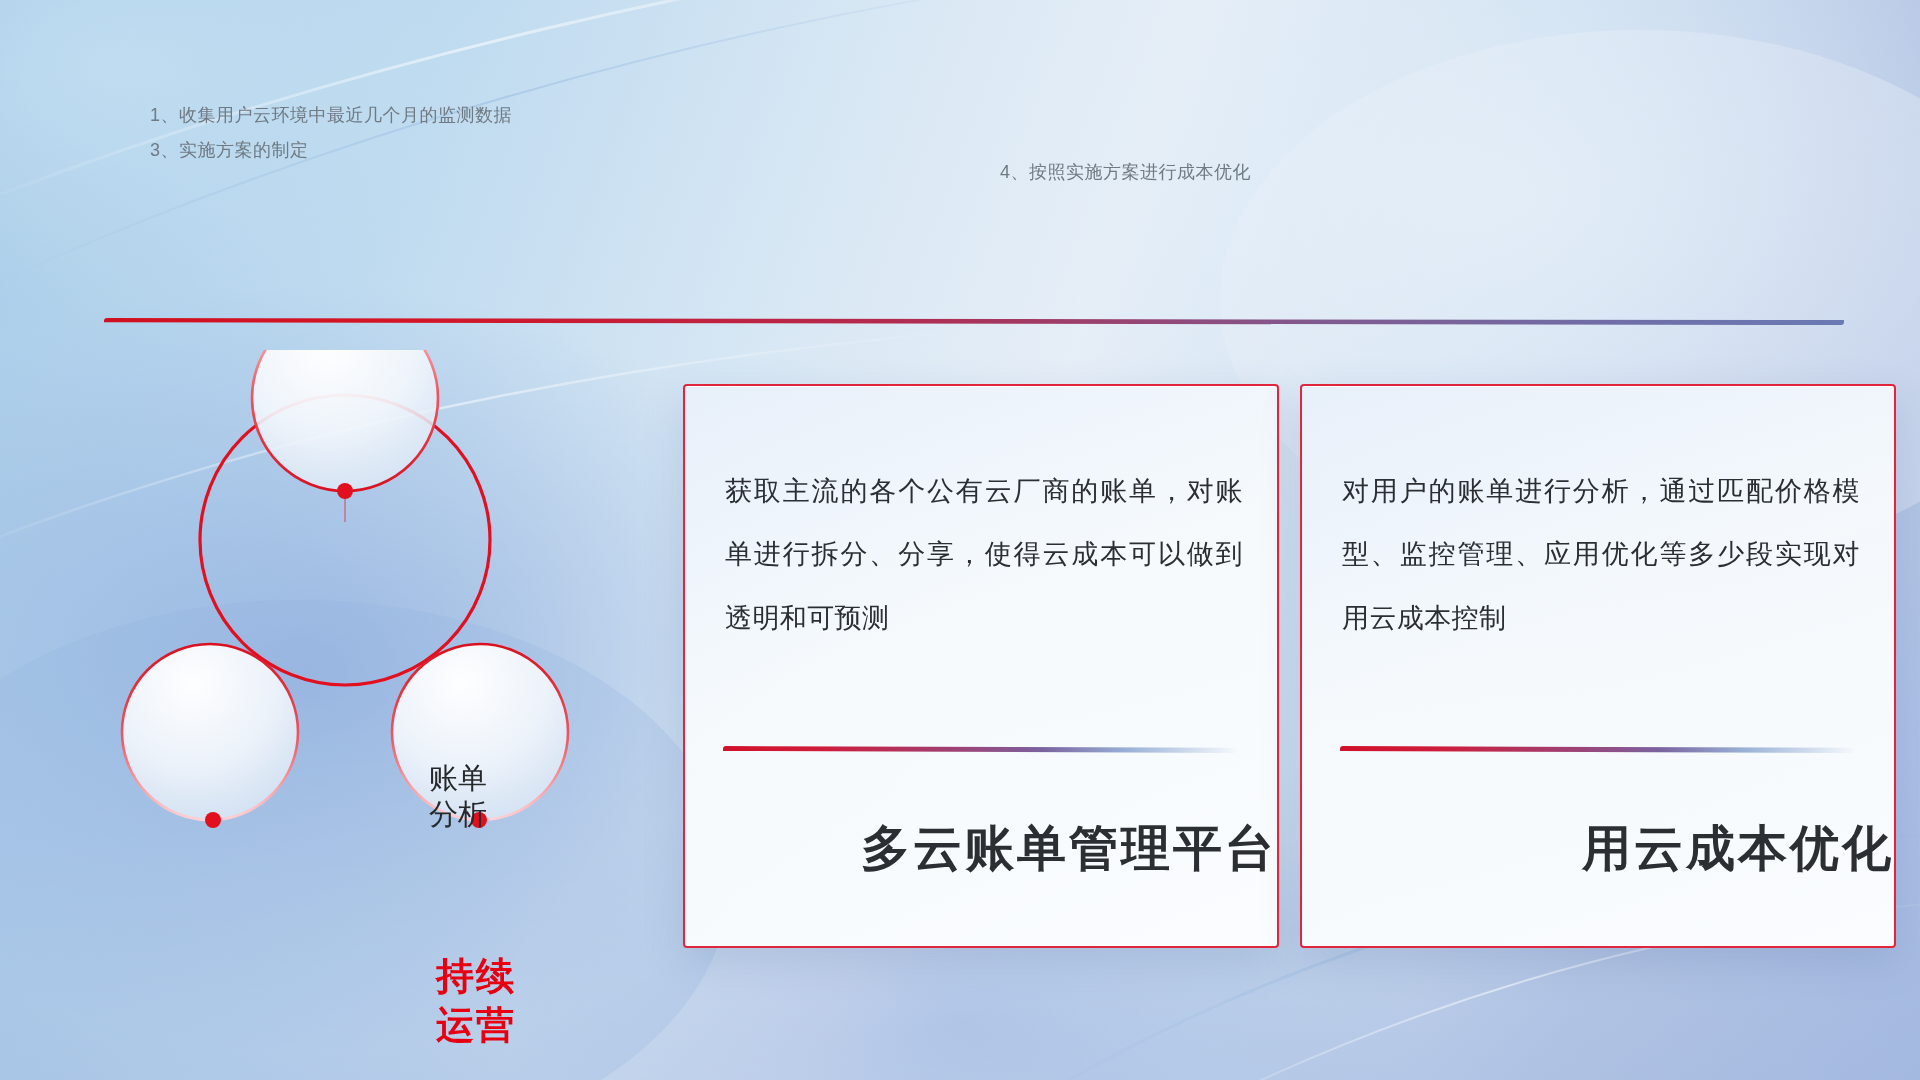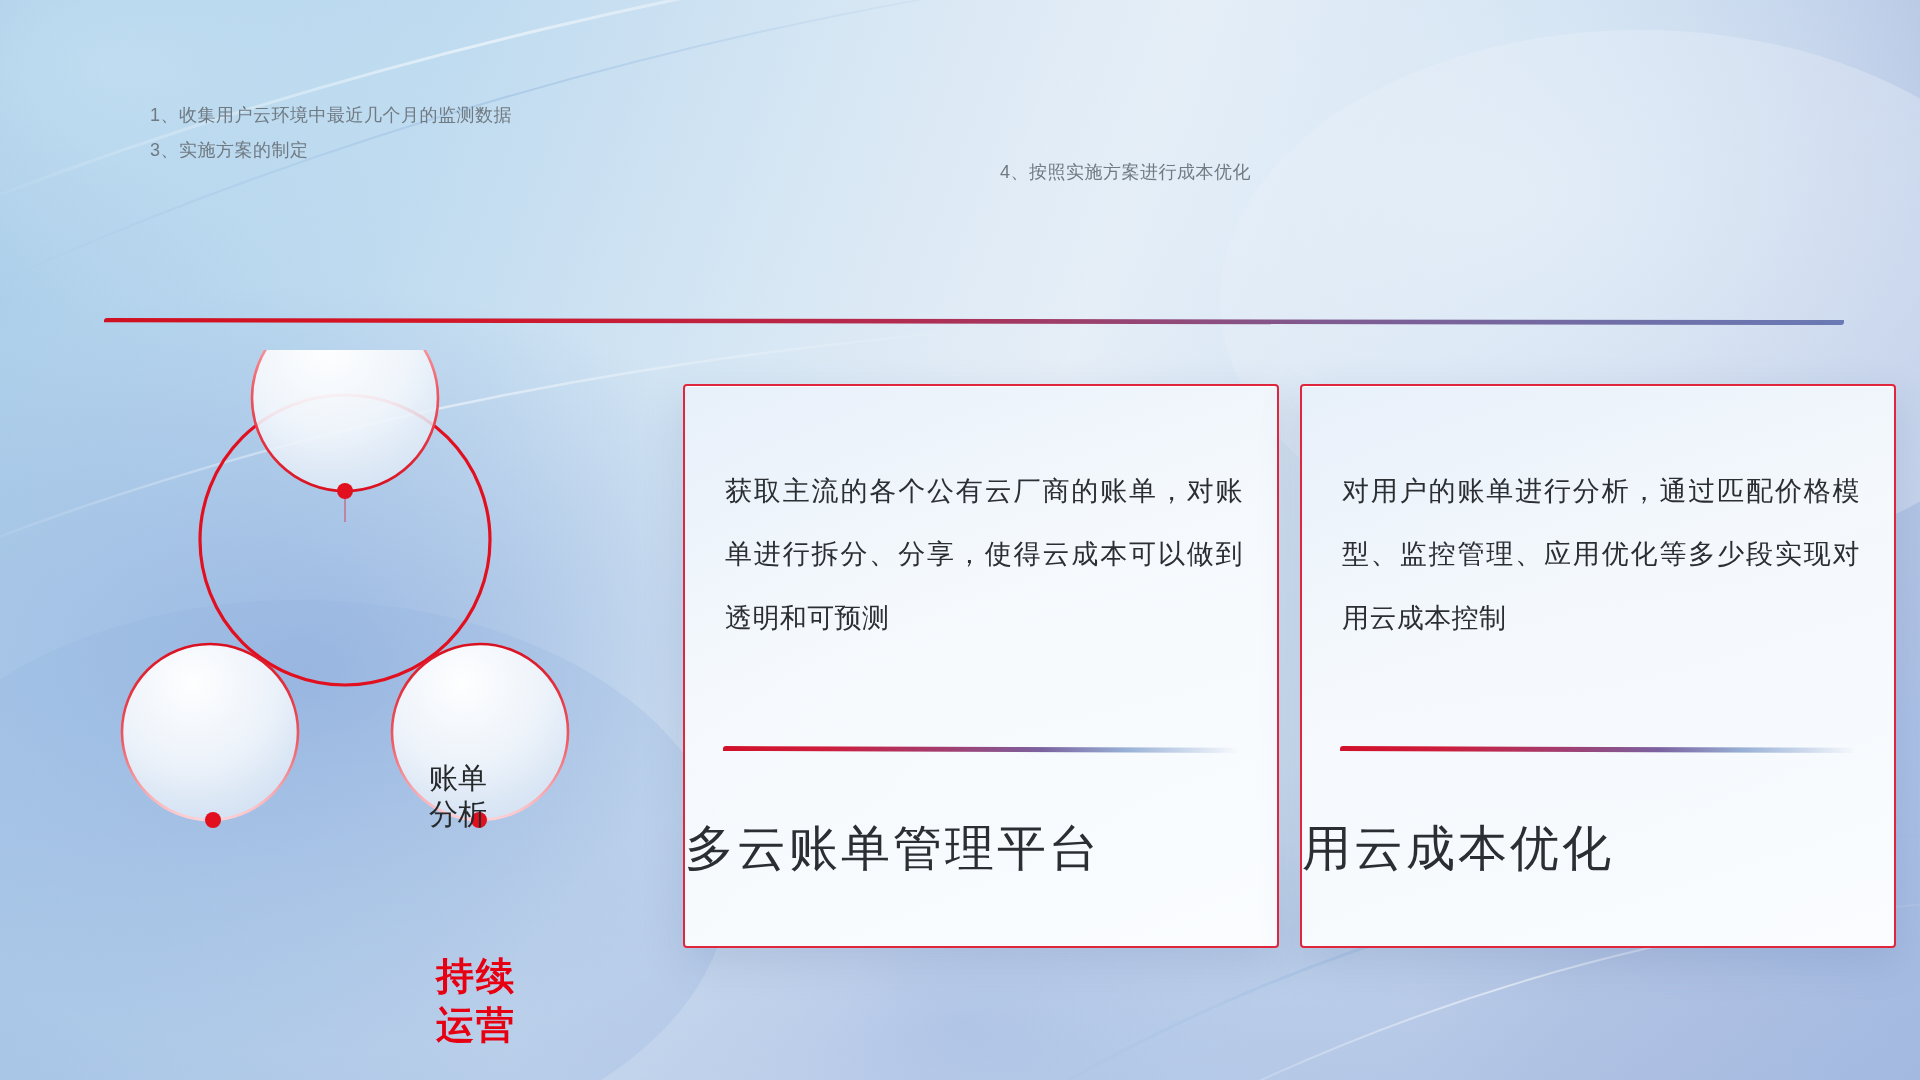--- a/index.html
+++ b/index.html
@@ -62,22 +62,22 @@
     position:absolute;left:40px;right:34px;top:74px;
     color:#2b2f33;font-size:27px;line-height:2.35;letter-spacing:.4px;
     text-align:justify;text-justify:inter-ideograph;
   }
   .card-divider{
     position:absolute;left:38px;right:38px;top:360px;height:7px;border-radius:3px;
     background:linear-gradient(90deg,#d2102a 0%,#cd1d3c 20%,#a03f72 44%,#7a63a0 62%,#98b0d6 78%,rgba(225,234,245,0) 100%);
     clip-path:polygon(0 0,100% 26%,100% 100%,0 70%);
   }
   .card-title{
-    position:absolute;left:0;right:0;top:430px;text-align:left;
-    color:#2b2f33;font-size:49px;font-weight:400;letter-spacing:3px;
+    position:absolute;left:0;right:0;top:430px;text-align:right;
+    color:#2b2f33;font-size:49px;font-weight:700;letter-spacing:3px;
   }
 </style>
 </head>
 <body>
 
 <div id="bg">
   <div class="bg-layer l1"></div>
   <div class="bg-layer l2"></div>
   <div class="bg-layer l3"></div>
   <div class="bg-layer l4"></div>

